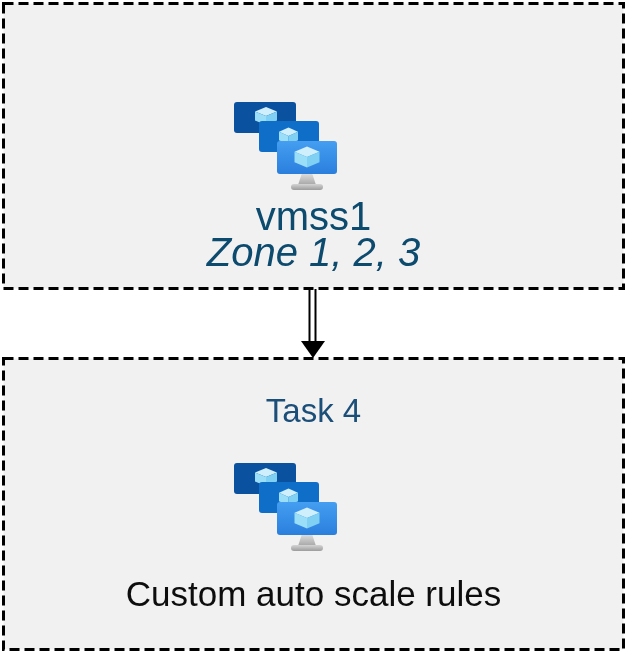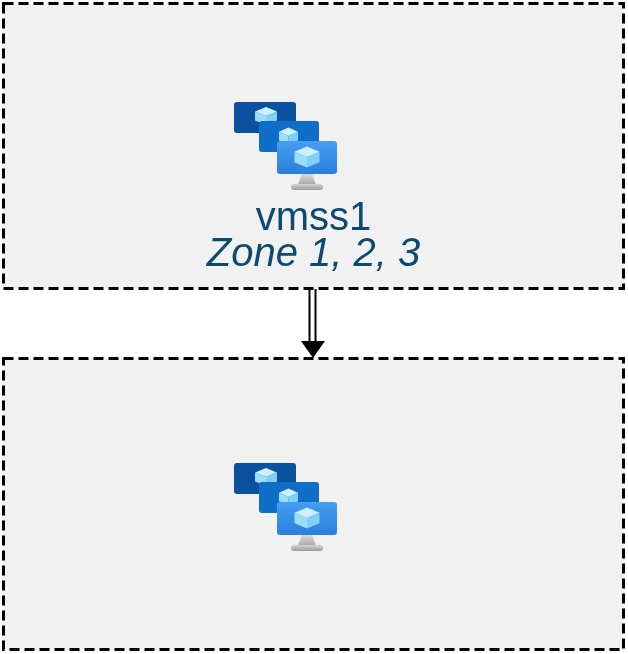--- a/index.html
+++ b/index.html
@@ -66,20 +66,21 @@
     <line x1="12.5" y1="0" x2="12.5" y2="56" stroke-width="2" stroke="#000000"></line>
     <line x1="18.5" y1="0" x2="18.5" y2="56" stroke-width="2" stroke="#000000"></line>
     <polygon points="16,69 4,52 28,52" fill="#000000"></polygon>
   </svg>
 
   <div class="task-box" style="left:2px;top:357px;width:623px;height:294px;">
     <svg class="box-border" width="623" height="294" viewBox="0 0 623 294">
       <rect x="1.5" y="1.5" width="620" height="291" stroke-width="3" stroke-dasharray="10 5" fill="#f1f1f1" stroke="#000000"></rect>
     </svg>
 
+    <div class="abs-text task-title" style="top:33px;">Task 4</div>
 
     <svg class="vmss-icon" style="left:231px;top:105px;" width="104" height="90" viewBox="0 0 104 90">
       <defs>
         <linearGradient id="gf2" x1="0" y1="0" x2="0" y2="1">
           <stop offset="0" stop-color="#459ef1"></stop>
           <stop offset="1" stop-color="#2a7fdd"></stop>
         </linearGradient>
         <linearGradient id="gs2" x1="0" y1="0" x2="0" y2="1">
           <stop offset="0" stop-color="#e0e0e0"></stop>
           <stop offset="1" stop-color="#a6a6a6"></stop>
@@ -98,15 +99,16 @@
       <polygon points="46,30.75 55.5,35 55.5,43.5 46,39.25" fill="#9adef7"></polygon>
       <polygon points="65,30.75 55.5,35 55.5,43.5 65,39.25" fill="#7fd0f3"></polygon>
       <path d="M69 72 L79 72 L83 84 L65 84 Z" fill="url(#gs2)"></path>
       <rect x="58" y="83" width="32" height="6" rx="3" fill="url(#gb2)"></rect>
       <rect x="44" y="40" width="60" height="33" rx="3" fill="url(#gf2)"></rect>
       <polygon points="74,45.5 86.5,50.75 74,56 61.5,50.75" fill="#cfeffc"></polygon>
       <polygon points="61.5,50.75 74,56 74,66.5 61.5,61.25" fill="#9adef7"></polygon>
       <polygon points="86.5,50.75 74,56 74,66.5 86.5,61.25" fill="#7fd0f3"></polygon>
     </svg>
 
+    <div class="abs-text big-text" style="top:215px;">Custom auto scale rules</div>
   </div>
 
 </div>
 
 </body></html>

